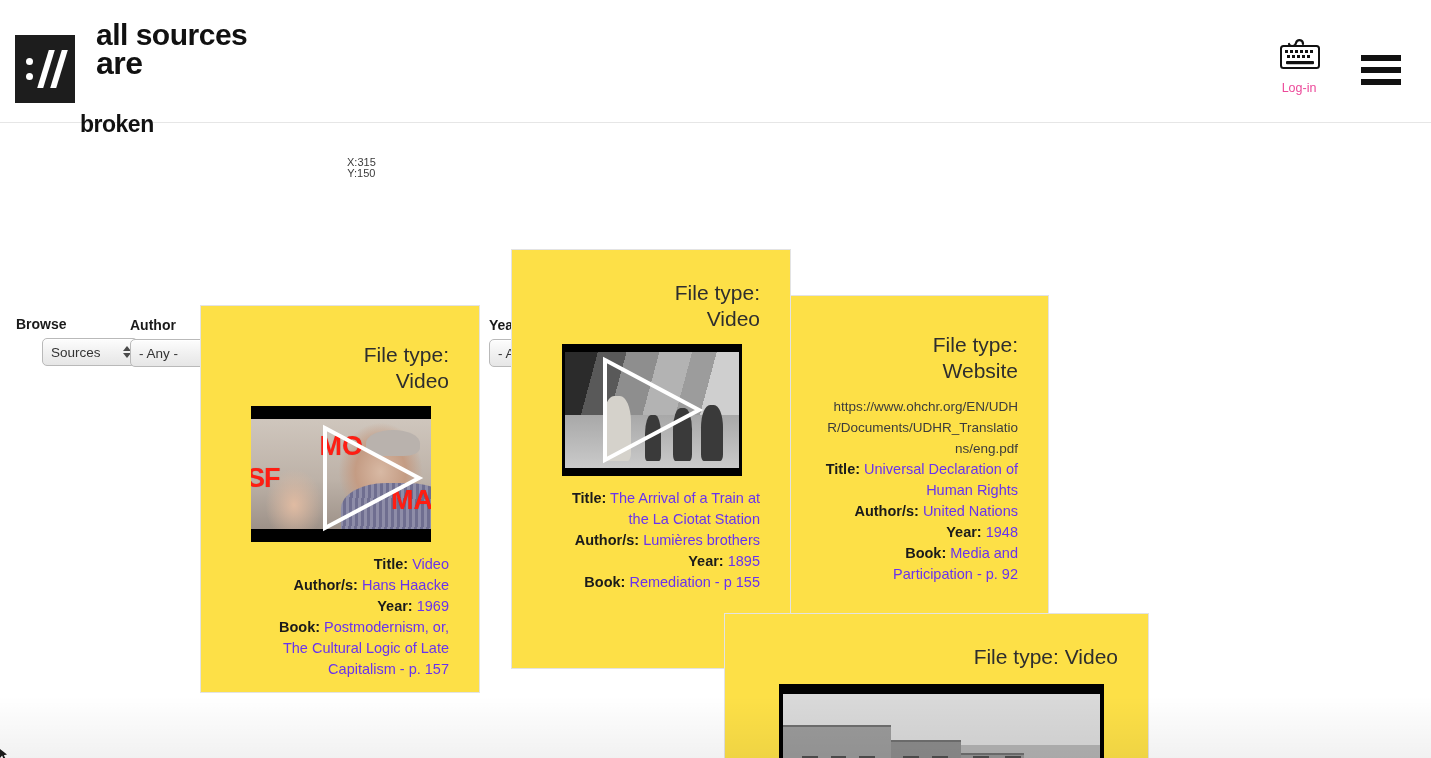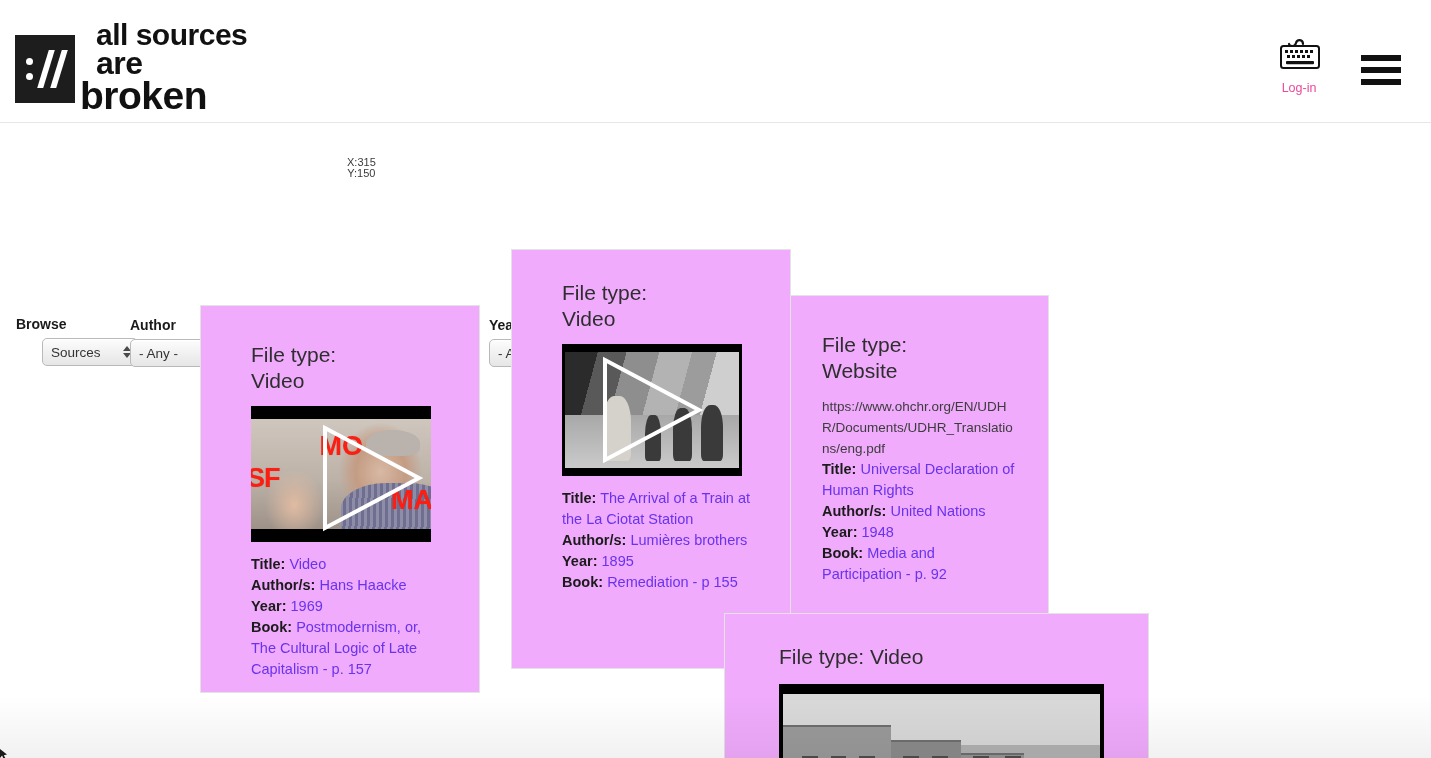--- a/index.html
+++ b/index.html
@@ -63,21 +63,21 @@
     color: #111;
     line-height: 0.92;
     letter-spacing: -0.5px;
     padding-top: -2px;
     position: relative;
     top: -14px;
   }
   .wm-line { display: block; }
   .wm-l1 { font-size: 30px; margin-left: 4px; }
   .wm-l2 { font-size: 32px; margin-left: 4px; }
-  .wm-l3 { font-size: 39px; margin-left: -12px; }
+  .wm-l3 { font-size: 23px; margin-left: -12px; margin-top: 36px; }
 
   .header-right {
     position: absolute; right: 30px; top: 37px;
     display: flex; align-items: flex-start; gap: 36px;
   }
   .login-block {
     display: flex; flex-direction: column; align-items: center;
     cursor: pointer;
   }
   .kbd-icon { width: 52px; height: 40px; }
@@ -143,22 +143,23 @@
     position: absolute; left: 347px; top: 157px;
     font-family: "Liberation Sans", sans-serif;
     font-size: 11px; line-height: 10.5px;
     color: #3b3b3b; text-align: center;
     white-space: pre; z-index: 60;
   }
 
   
   .card {
     position: absolute;
-    background: #f0abfc;
+    background: #fde047;
     border: 1px solid #e3e3e3;
+    text-align: right;
   }
   .card-inner { padding: 0; }
   .file-type {
     font-size: 21px; color: #2e2e2e; font-weight: normal;
     line-height: 26px; margin: 0 0 12px 0;
     font-family: "Liberation Sans", sans-serif;
   }
   .thumb {
     position: relative; overflow: hidden;
     background: #000;

